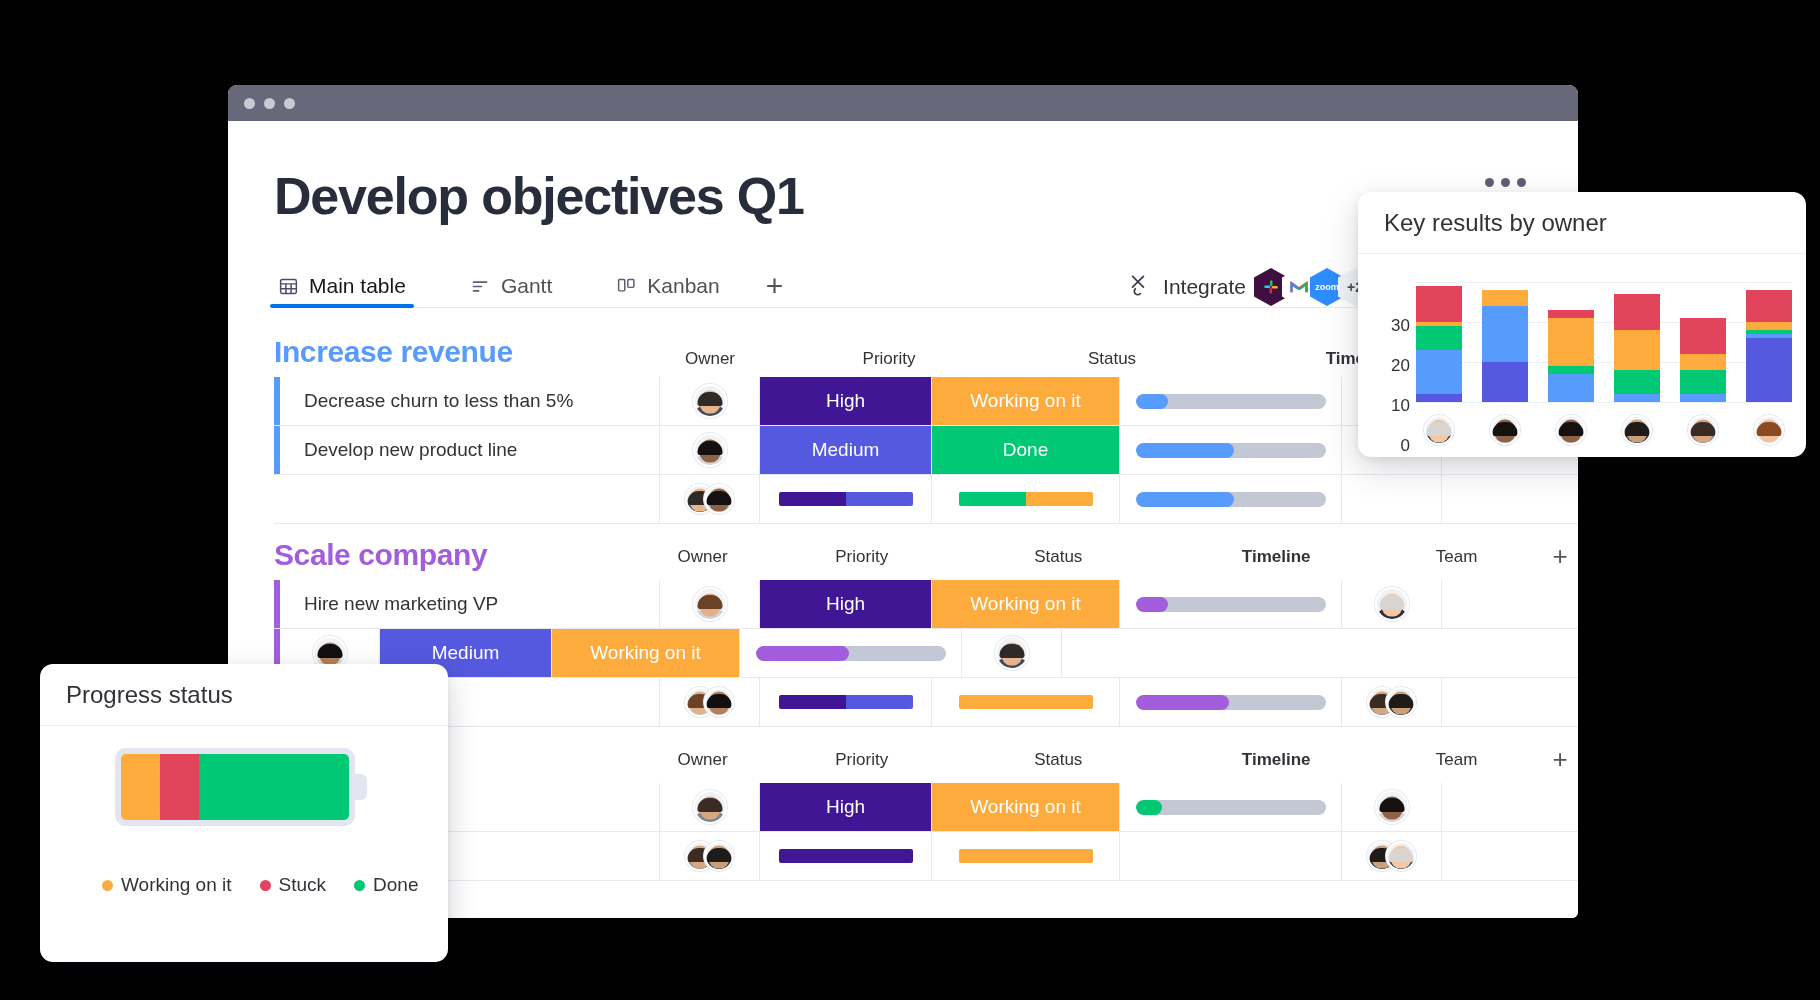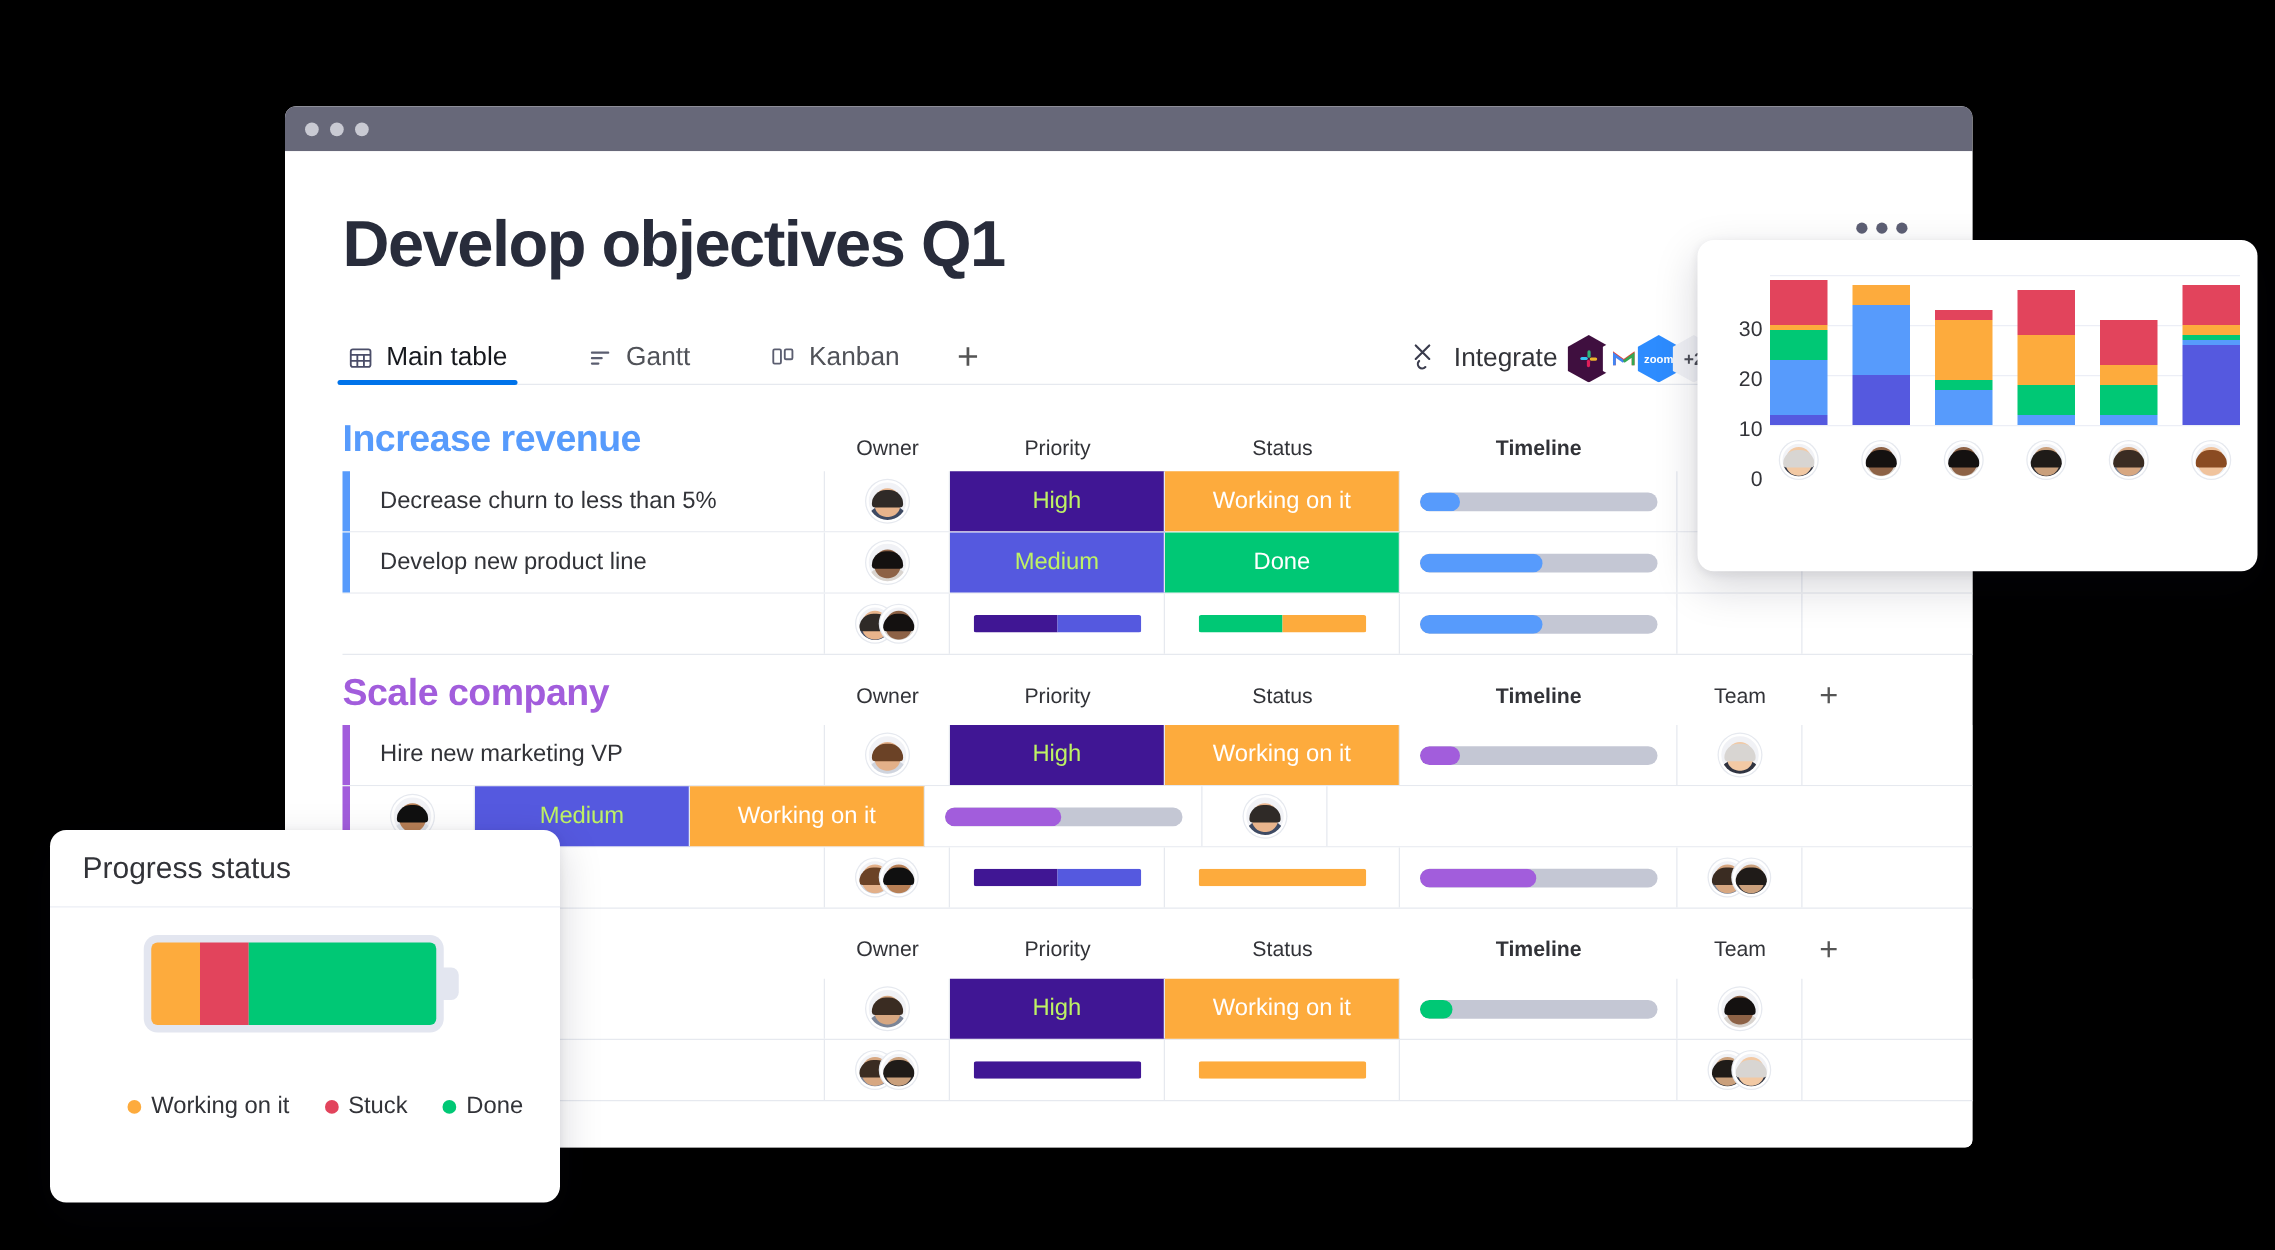--- a/index.html
+++ b/index.html
@@ -81,21 +81,21 @@
   .group{ position:relative; }
   .group-head{
     display:flex; align-items:flex-end; height:56px; position:relative;
   }
   .group-title{
     font-size:30px; font-weight:700; letter-spacing:-.4px;
     position:absolute; left:0; bottom:8px; white-space:nowrap;
   }
   .colheads{
     position:absolute; left:386px; right:0; bottom:8px;
-    display:flex; align-items:center;
+    display:flex; align-items:center;gap:43px;
   }
   .chead{
     font-size:17px; color:#323338; text-align:center;
   }
   .chead.owner   { width:100px; }
   .chead.priority{ width:172px; }
   .chead.status  { width:188px; }
   .chead.timeline{ width:222px;font-weight:bold; }
   .chead.team    { width:100px; }
   .chead-plus{ width:42px; text-align:center; font-size:26px; color:#555; cursor:pointer;}
@@ -105,21 +105,21 @@
     border-bottom:1px solid #e6e9ef;
     background:#ffffff;
   }
   .row .acc{ width:6px; flex:0 0 6px; }
   .cell{ border-right:1px solid #e6e9ef; display:flex; align-items:center; justify-content:center;}
   .cell.name{
     width:380px; justify-content:flex-start; padding-left:24px;
     font-size:19px; color:#323338; white-space:nowrap; overflow:hidden;
   }
   .cell.owner   { width:100px; }
-  .cell.priority{ width:172px; color:#bef264; font-size:19px; }
+  .cell.priority{ width:172px; color:#ffffff; font-size:19px; }
   .cell.status  { width:188px; color:#fff; font-size:19px; }
   .cell.timeline{ width:222px; }
   .cell.team    { width:100px; }
   .cell.last    { width:42px; border-right:none; }
 
   
   .row.summary .cell.name{ border-right:1px solid #e6e9ef; }
   .minibar{ display:flex; height:14px; width:134px; border-radius:2px; overflow:hidden; }
 
   
@@ -612,20 +612,21 @@
     </div>
   </div>
 
   <div class="kr-dots">
     <i></i>
       <i></i>
       <i></i>
   </div>
 
   <div class="card" id="key-results">
+    <div class="card-head">Key results by owner</div>
     <div class="chart">
       <div class="yaxis" id="yaxis">
           <div class="ytick" style="top: 132px;">0</div>
           <div class="ytick" style="top: 92px;">10</div>
           <div class="ytick" style="top: 52px;">20</div>
           <div class="ytick" style="top: 12px;">30</div>
         </div>
       <div class="plot" id="plot">
           <div class="gridline" style="top: 12px;"></div>
           <div class="gridline" style="top: 52px;"></div>

